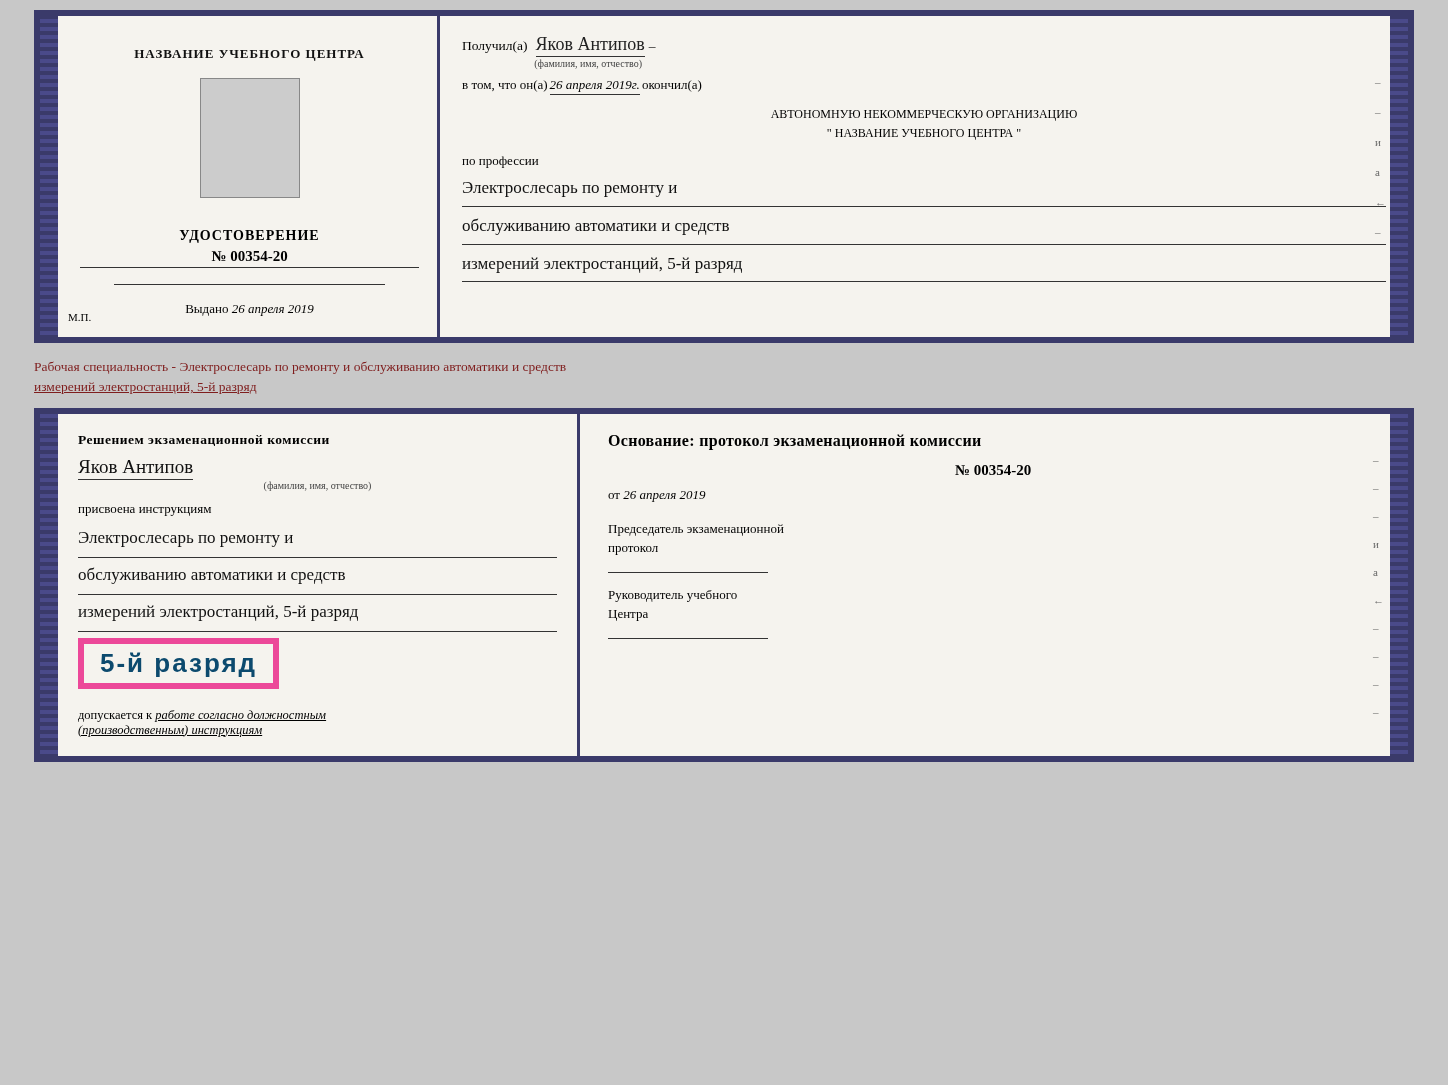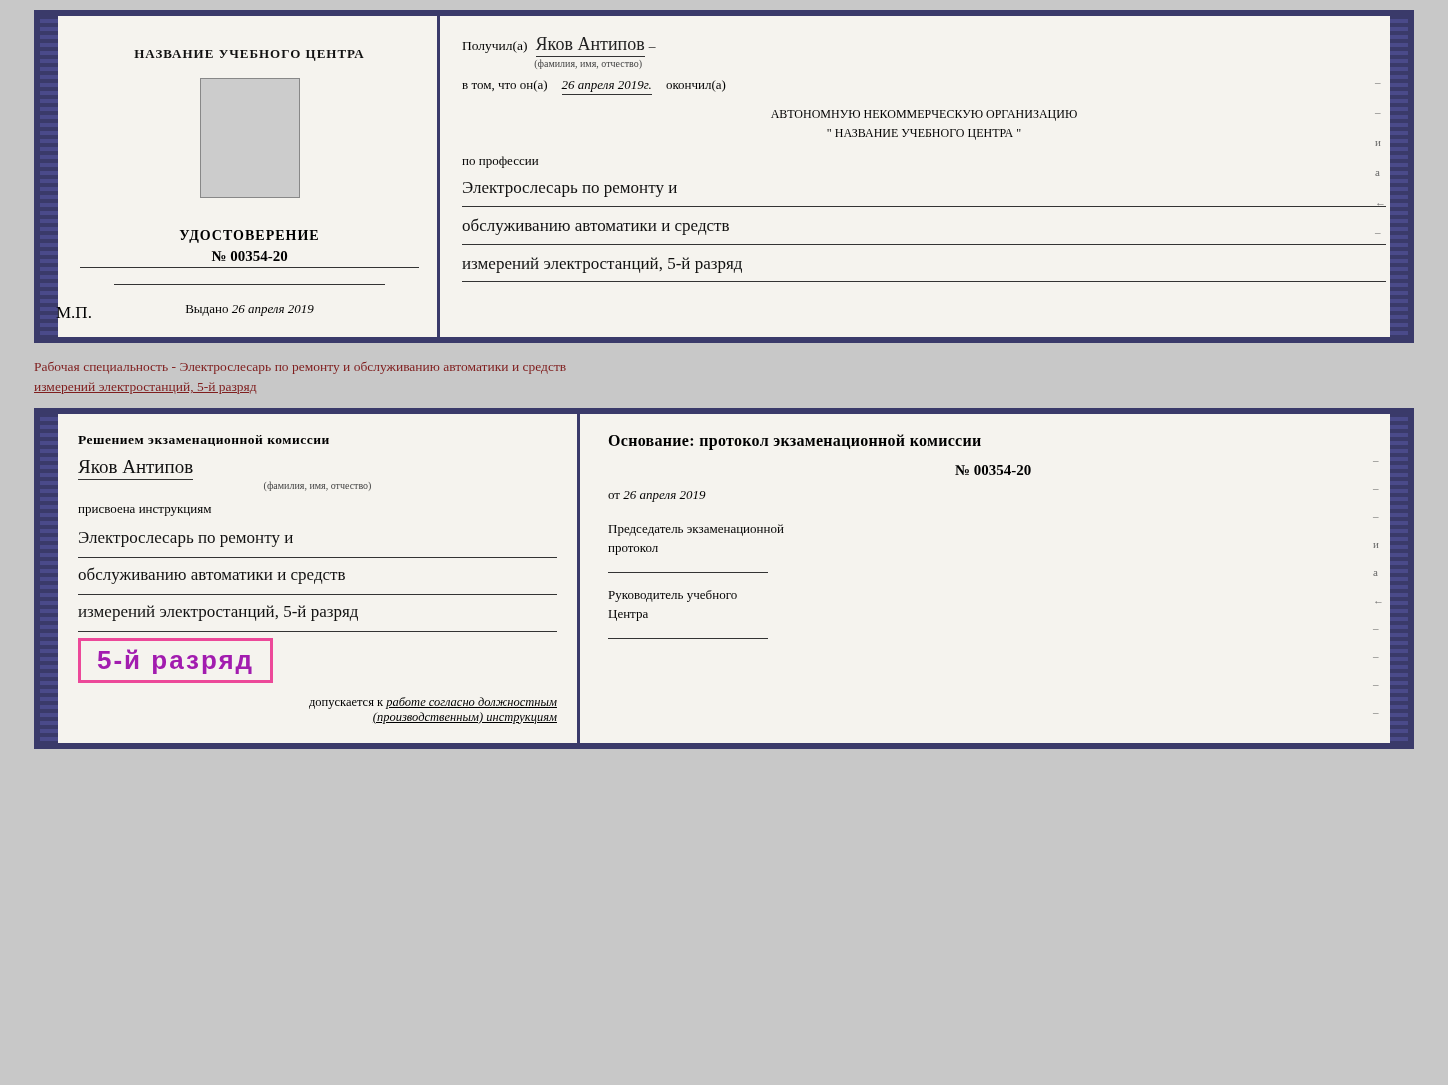--- a/index.html
+++ b/index.html
@@ -110,22 +110,22 @@
       margin-top: 8px;
     }
     .vydano-row .handwritten {
       font-style: italic;
       font-family: 'Segoe Script', cursive, 'Times New Roman';
     }
 
     .mp-label {
       position: absolute;
       bottom: 14px;
-      left: 16px;
-      font-size: 17px;
+      left: 28px;
+      font-size: 11px;
     }
 
     
     .poluchil-row {
       font-size: 13.5px;
       margin-bottom: 6px;
       display: flex;
       align-items: baseline;
       gap: 4px;
       flex-wrap: wrap;
@@ -145,21 +145,21 @@
       display: block;
       width: 100%;
       margin-top: 1px;
     }
 
     .v-tom-row {
       font-size: 13px;
       margin: 8px 0;
       display: flex;
       align-items: baseline;
-      gap: 14px;
+      gap: 2px;
     }
     .v-tom-row .handwritten {
       font-style: italic;
       font-family: 'Segoe Script', cursive;
       font-size: 13px;
       border-bottom: 1px solid #333;
       padding-bottom: 1px;
     }
 
     .org-block {
@@ -286,35 +286,34 @@
       color: #111;
       line-height: 2;
     }
     .qual-handwritten .ul {
       border-bottom: 1px solid #333;
       display: block;
       padding-bottom: 2px;
     }
 
     .razryad-badge {
-      border: 3px solid #ec4899;
+      border: 6px solid #ec4899;
       display: inline-block;
       padding: 4px 16px;
       margin: 6px 0;
-      color: #a21caf;
+      color: #0c4a6e;
       font-size: 26px;
       font-weight: bold;
       font-family: Arial, sans-serif;
       letter-spacing: 2px;
     }
 
     .dopuskaetsya {
       font-size: 12.5px;
-      margin-top: 6px;
-      text-align: right;
+      margin-top: 13px;
     }
     .dopuskaetsya .italic-link {
       font-style: italic;
       text-decoration: underline;
       font-size: 12.5px;
     }
 
     
     .osnovanie {
       font-size: 16px;

